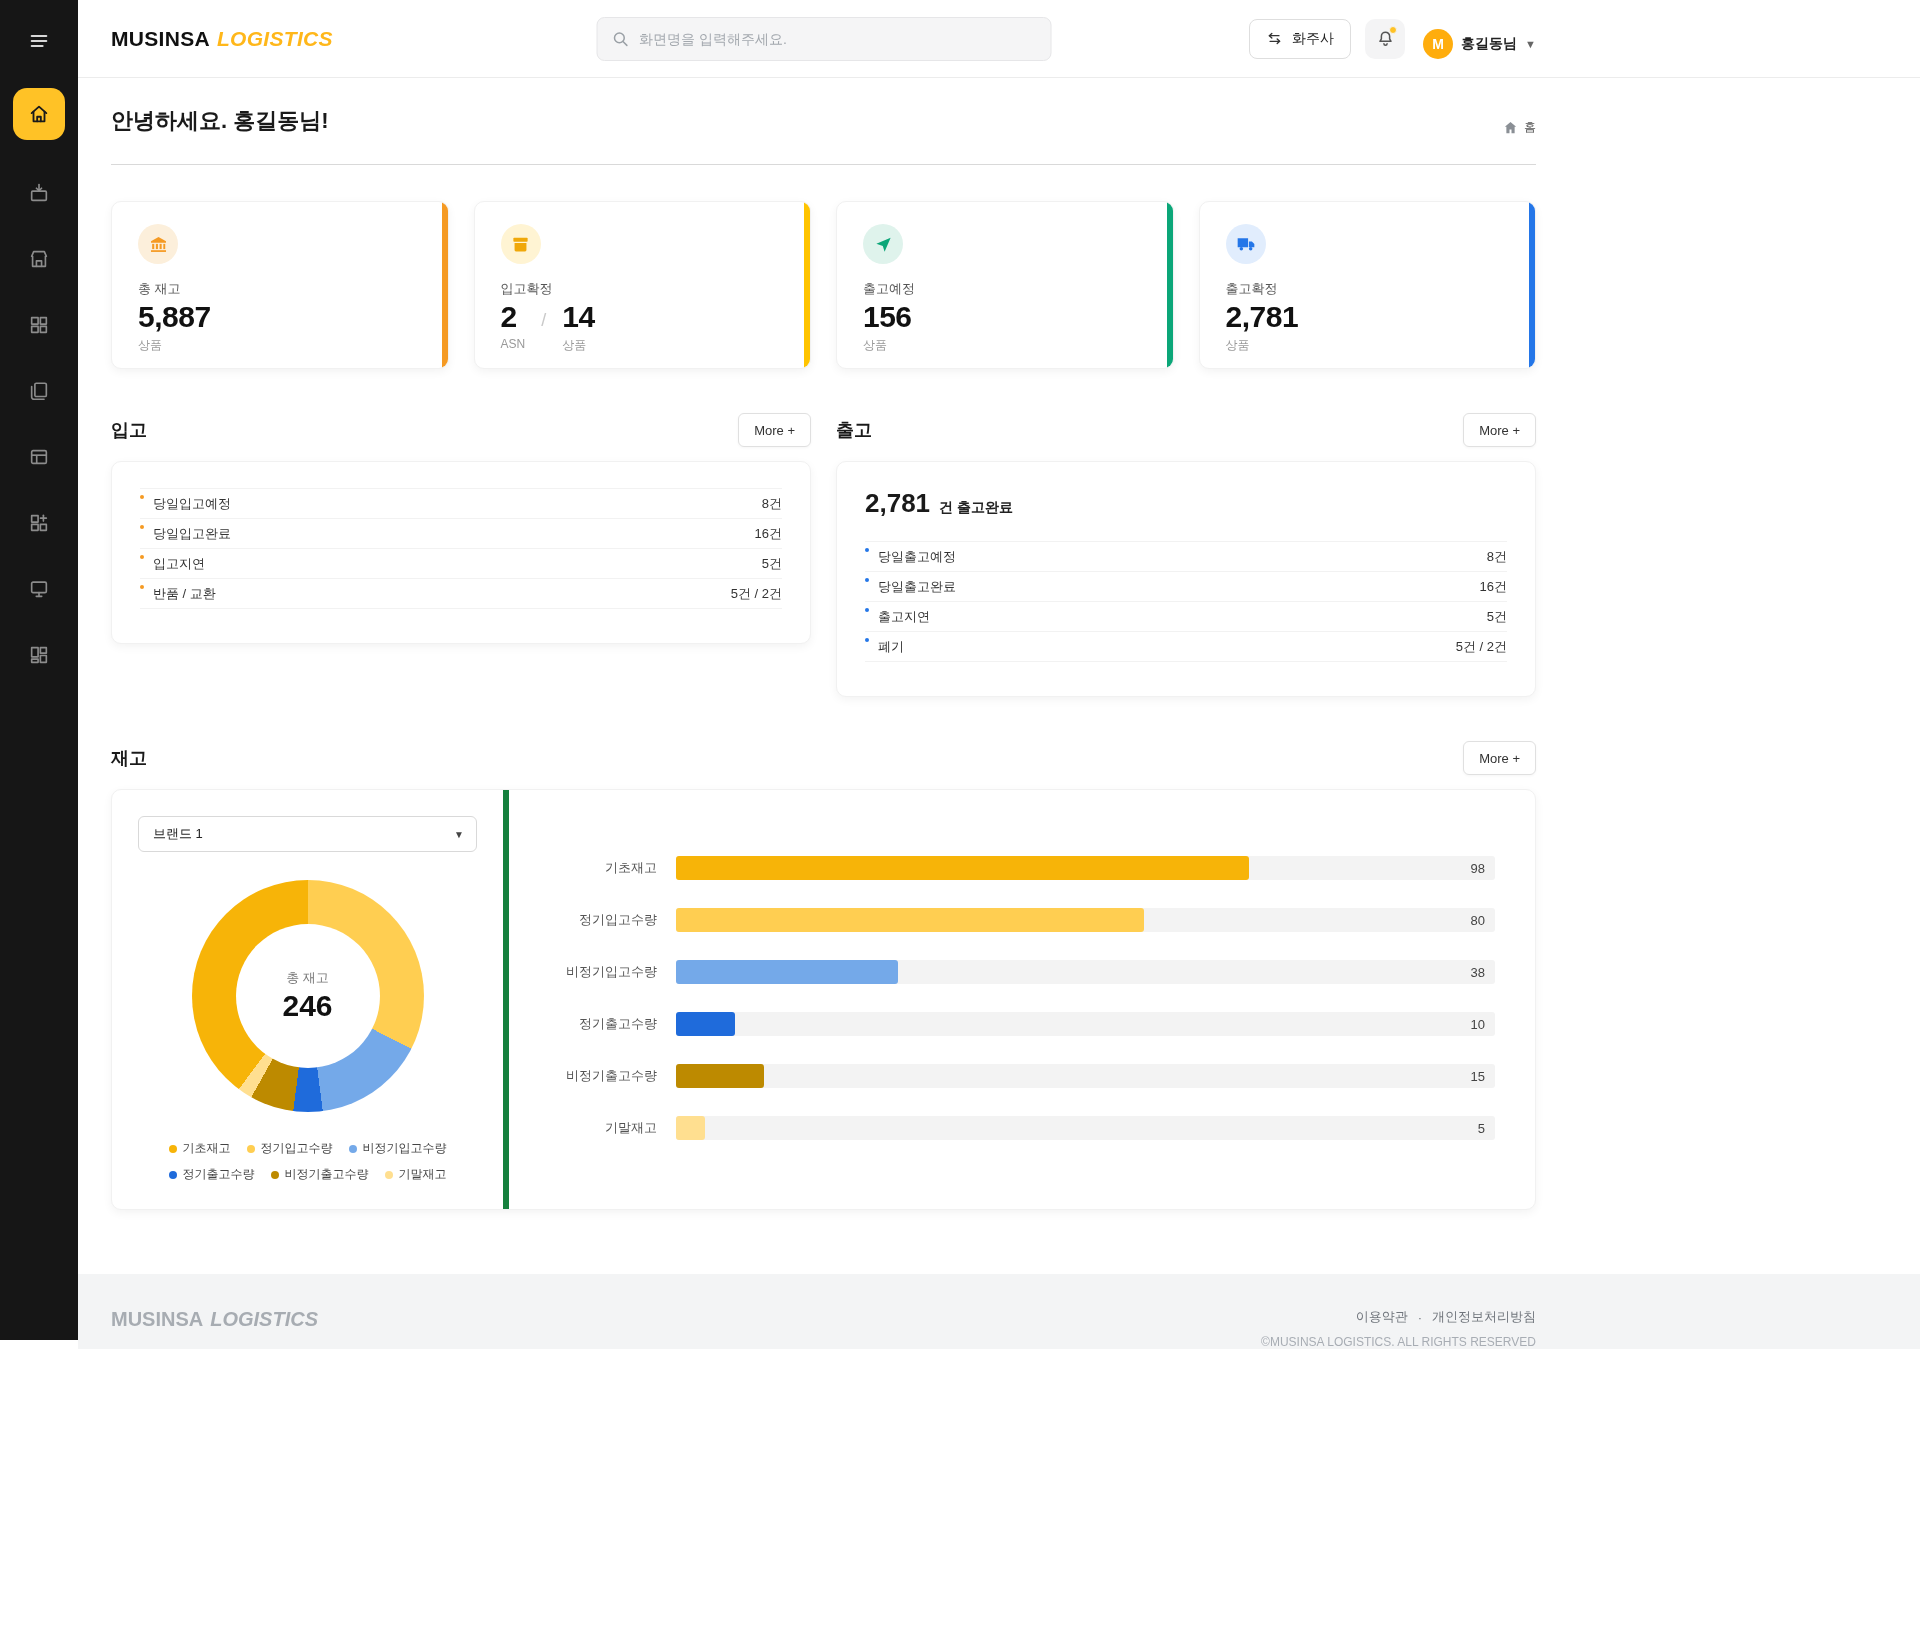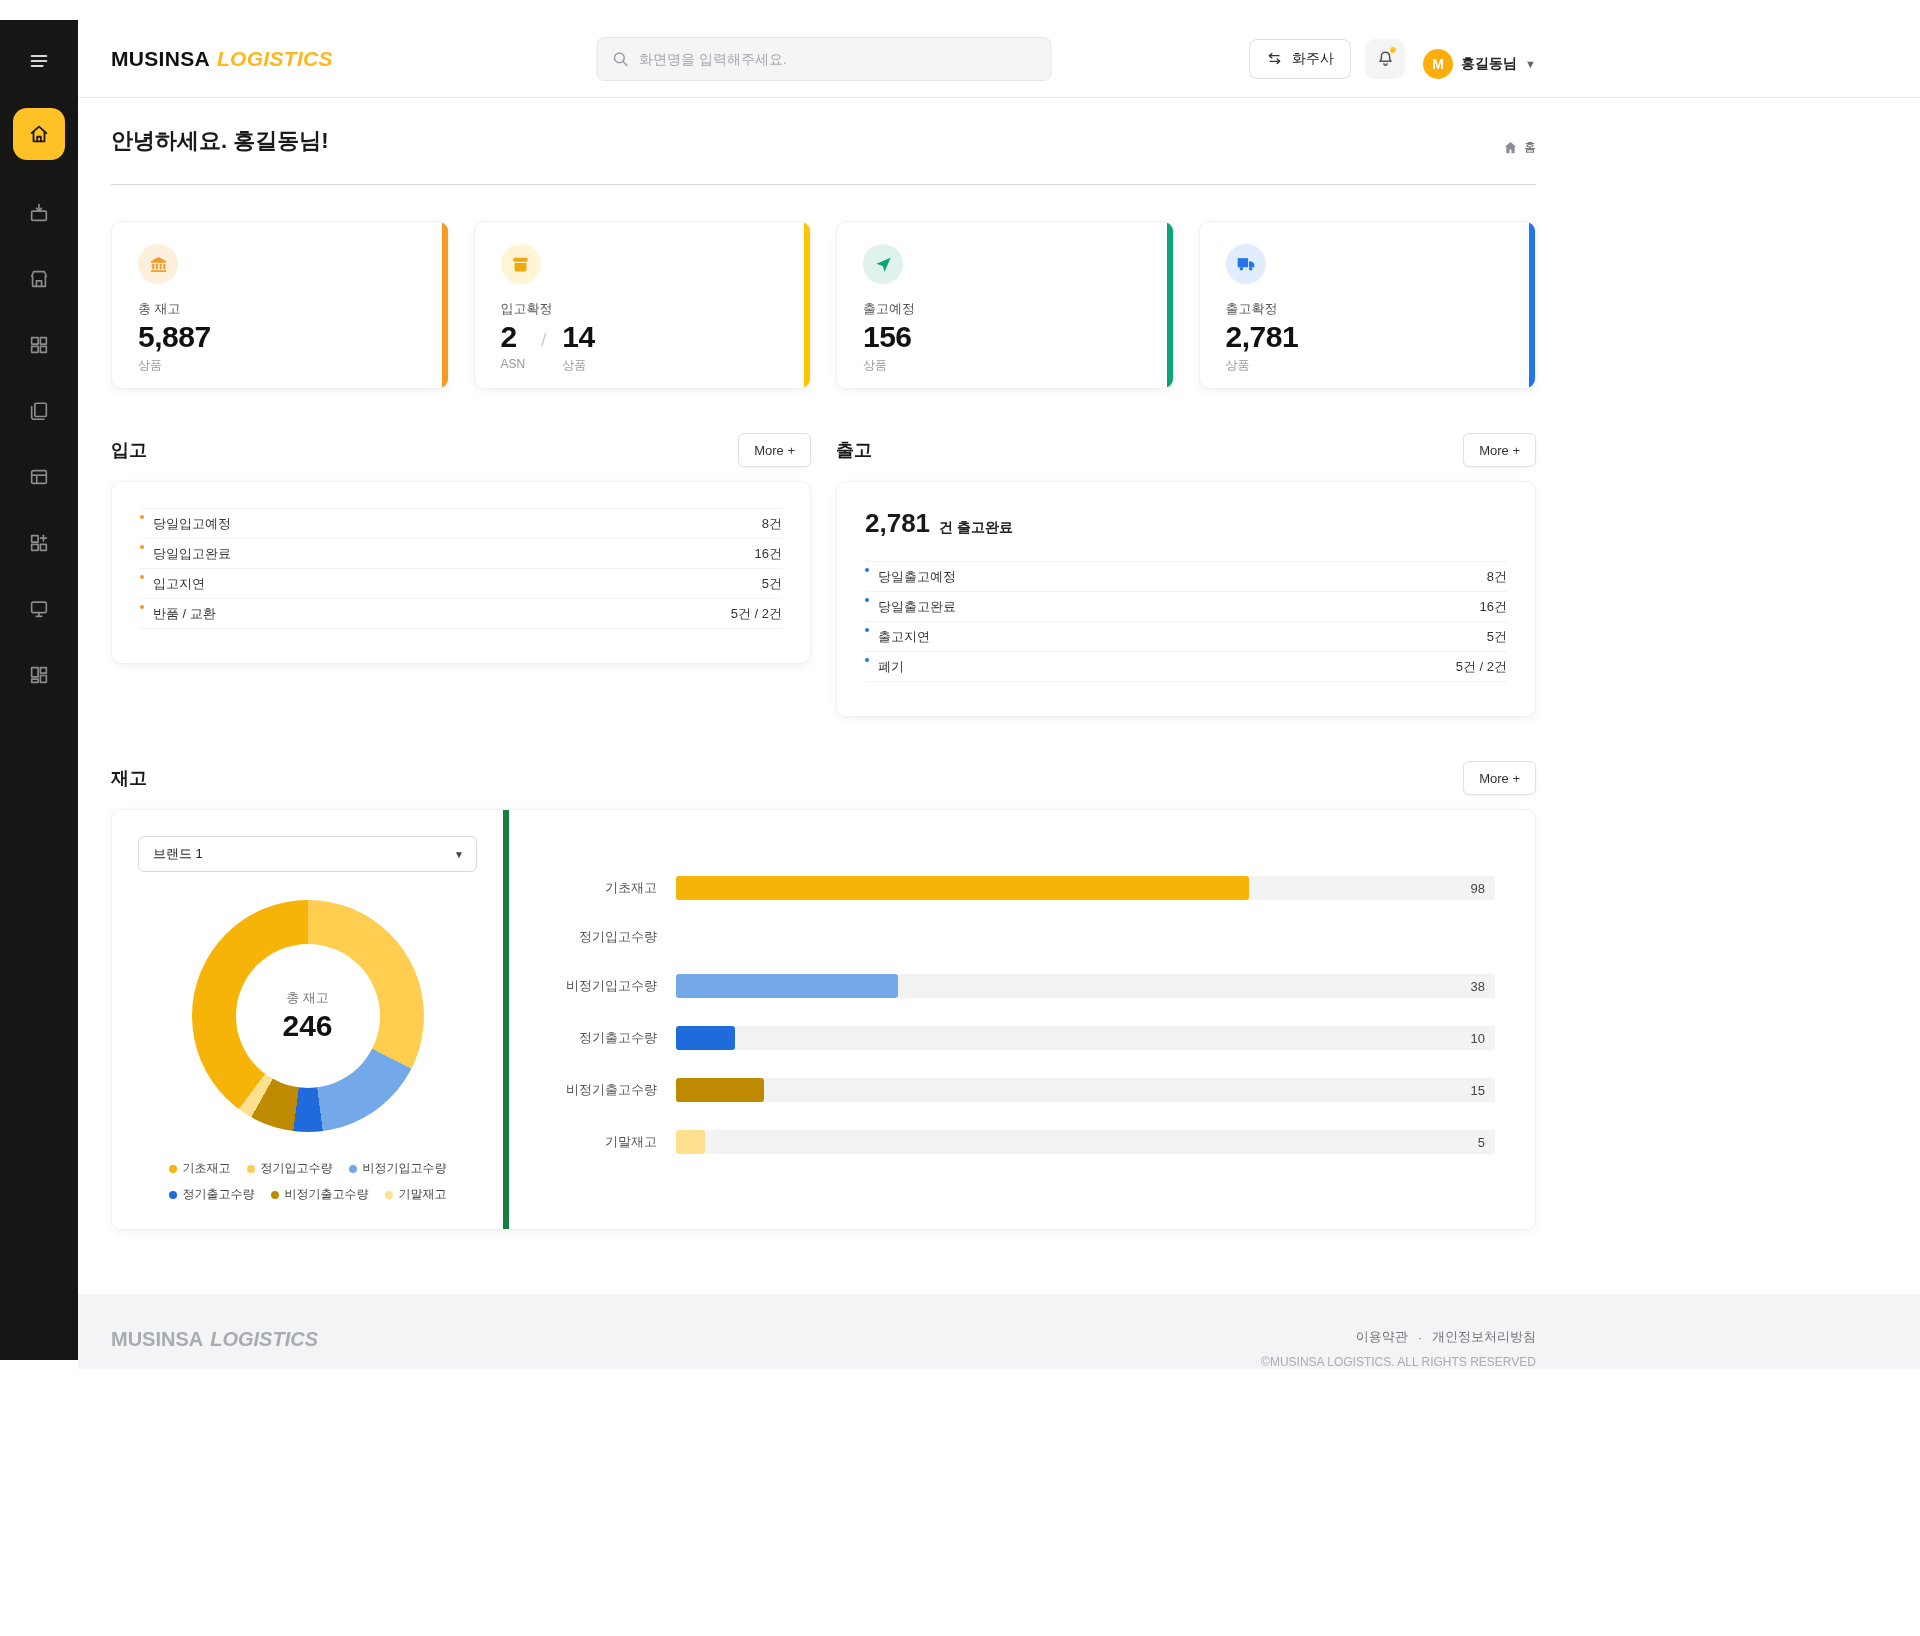--- a/index.html
+++ b/index.html
@@ -4,21 +4,21 @@
 <style>
   * { box-sizing: border-box; margin: 0; padding: 0; }
   html,body { width:1920px; height:1636px; }
   body {
     font-family: "Liberation Sans", "DejaVu Sans", sans-serif;
     background:#ffffff; color:#1a1a1a; overflow:hidden;
   }
   button { font-family:inherit; background:none; border:none; cursor:pointer; }
   svg { display:block; }
 
-  .app { display:flex; width:1920px; height:1340px;margin-top:20px; }
+  .app { display:flex; width:1920px; height:1340px; }
 
   
   .sidebar { width:78px; flex-shrink:0; background:#161616; display:flex; flex-direction:column; align-items:center; padding-top:24px; }
   .hamburger { color:#D8D8D8; width:34px; height:34px; display:flex; align-items:center; justify-content:center; margin-bottom:30px; }
   .side-nav { display:flex; flex-direction:column; align-items:center; gap:20px; }
   .side-item { width:46px; height:46px; border-radius:12px; display:flex; align-items:center; justify-content:center; color:#8C8C8C; }
   .side-item.active { width:52px; height:52px; background:#FFC226; color:#1A1A1A; border-radius:14px; margin-bottom:10px; }
 
   
   .main { flex:1; min-width:0; display:flex; flex-direction:column; background:#fff; }
@@ -452,20 +452,24 @@
             <div class="stock-chart">
                 <div class="bar-row">
                   <div class="bar-label">기초재고</div>
                   <div class="bar-track">
                     <div class="bar-fill" style="width: 70%; background: rgb(247, 180, 8);"></div>
                     <div class="bar-value">98</div>
                   </div>
                 </div>
                 <div class="bar-row">
                   <div class="bar-label">정기입고수량</div>
+                  <div class="bar-track">
+                    <div class="bar-fill" style="width: 57.1429%; background: rgb(255, 206, 81);"></div>
+                    <div class="bar-value">80</div>
+                  </div>
                 </div>
                 <div class="bar-row">
                   <div class="bar-label">비정기입고수량</div>
                   <div class="bar-track">
                     <div class="bar-fill" style="width: 27.1429%; background: rgb(116, 169, 233);"></div>
                     <div class="bar-value">38</div>
                   </div>
                 </div>
                 <div class="bar-row">
                   <div class="bar-label">정기출고수량</div>

